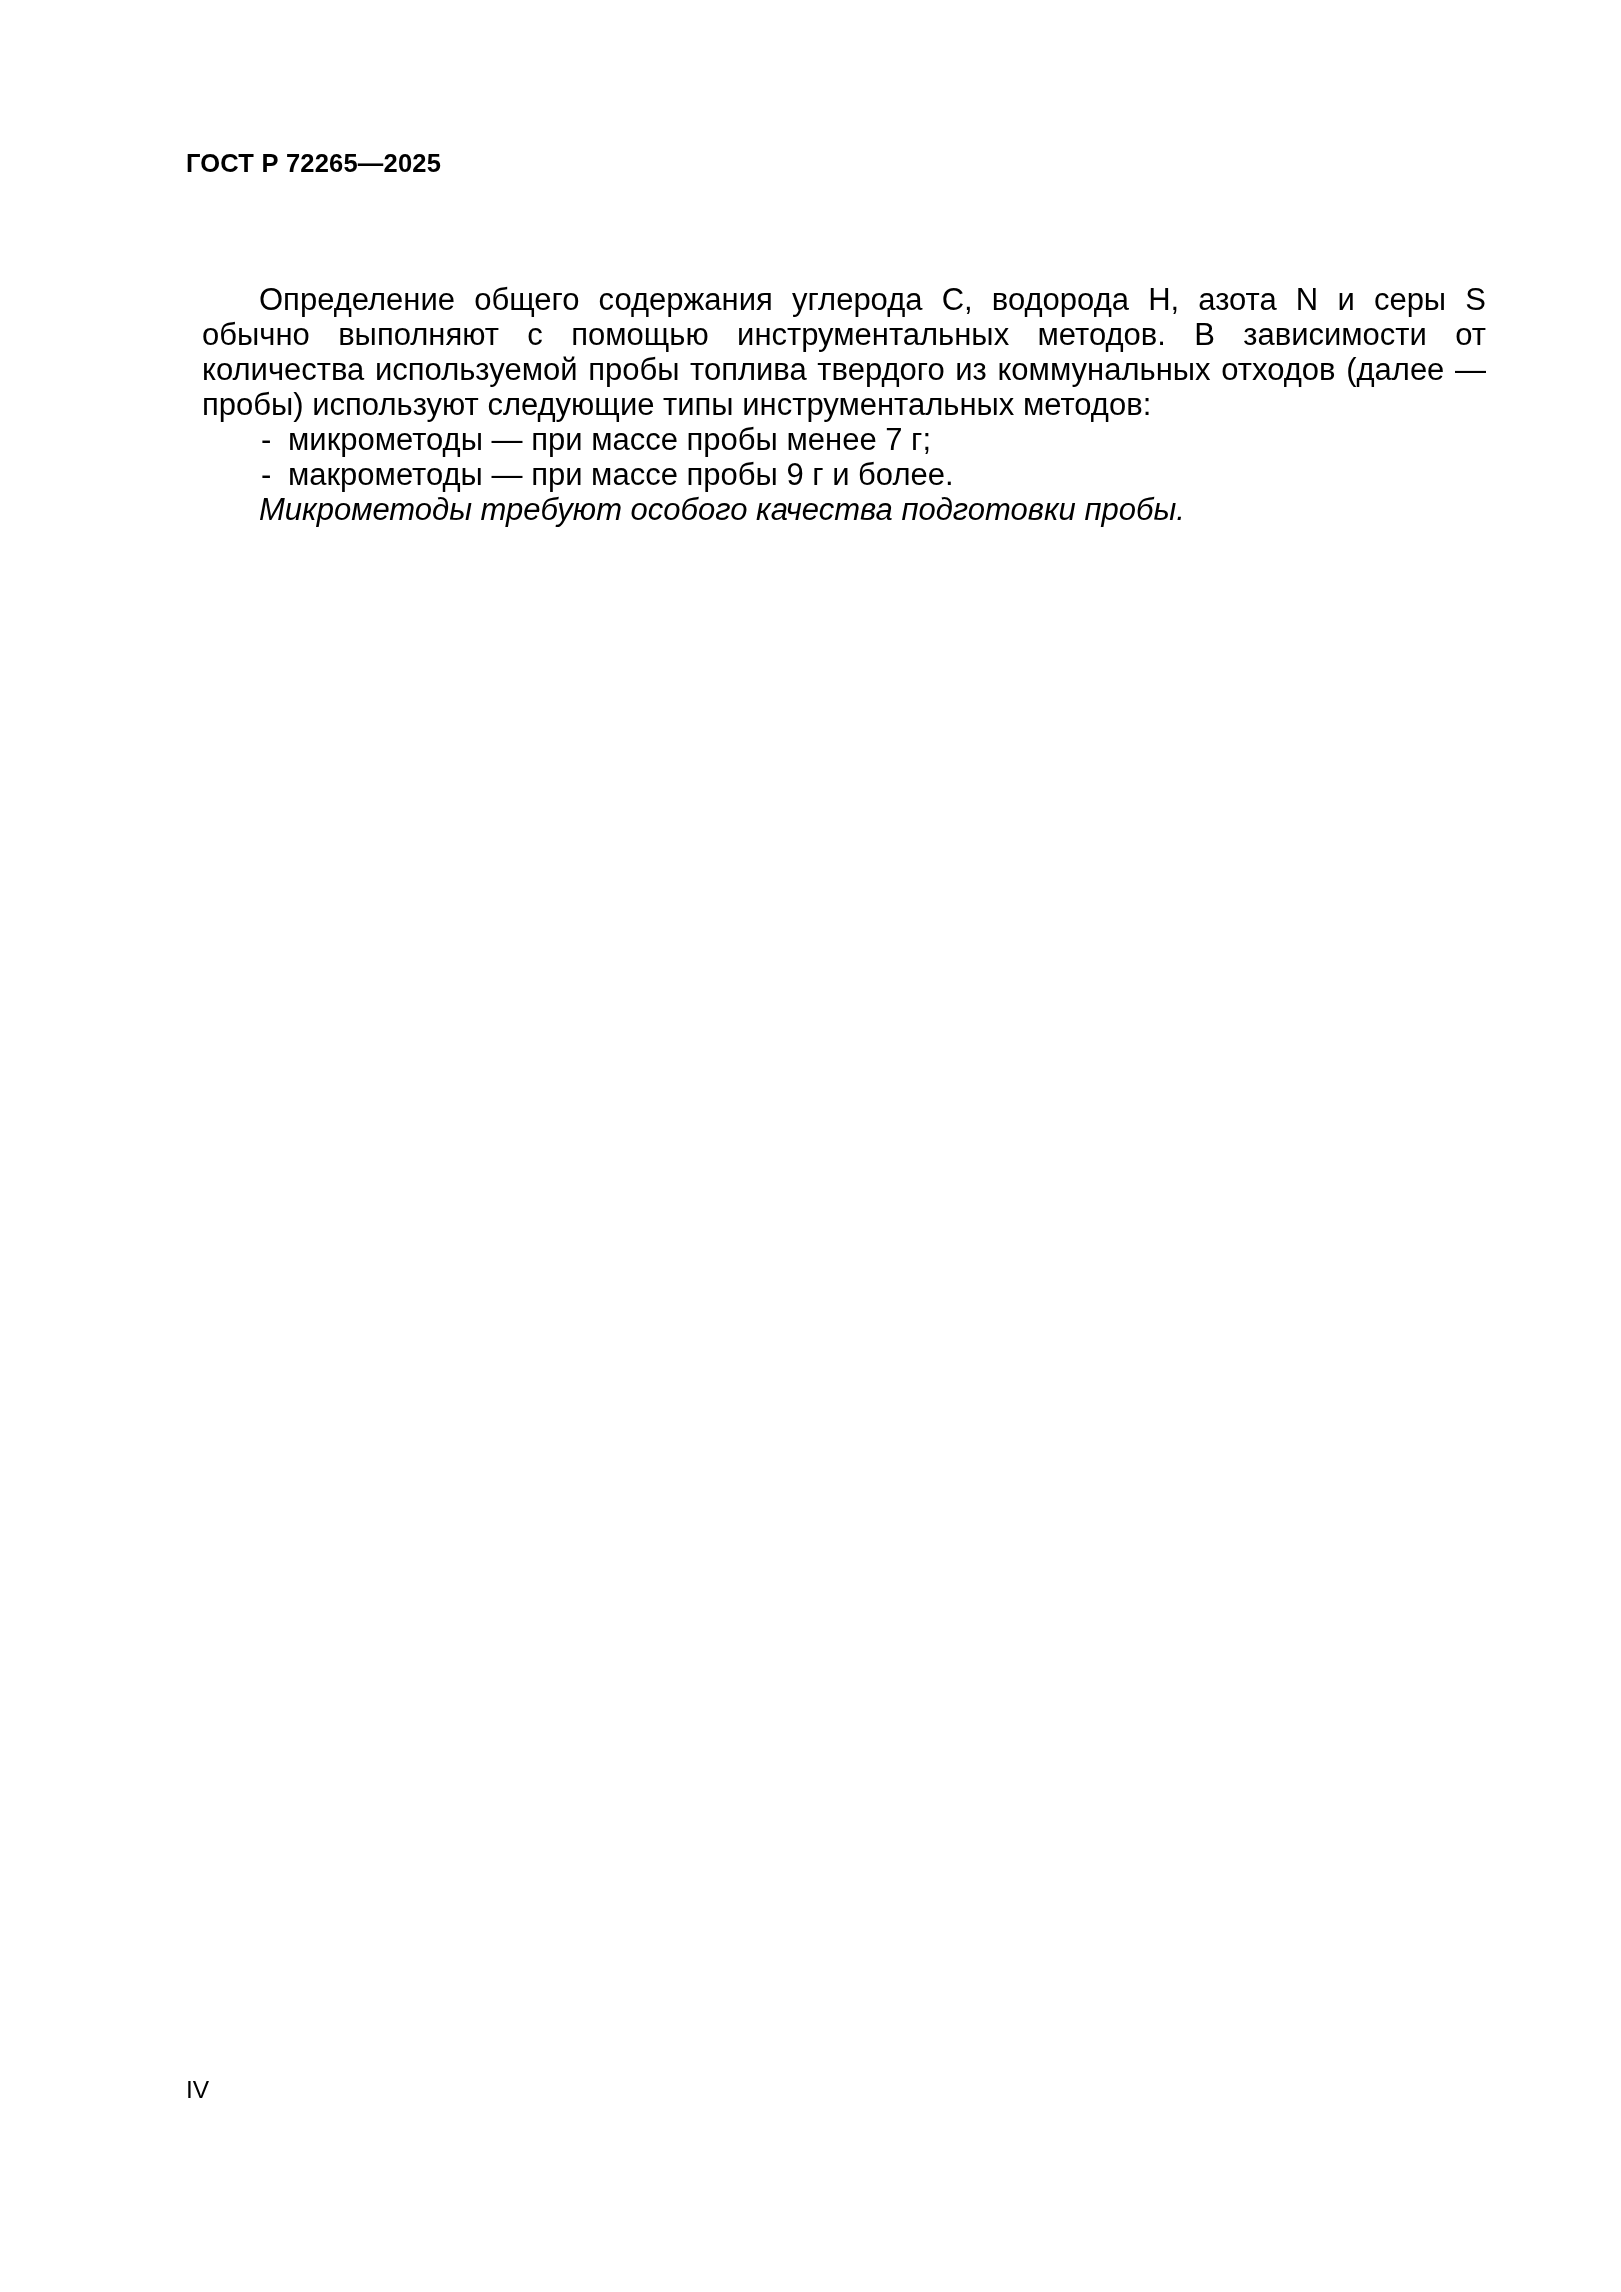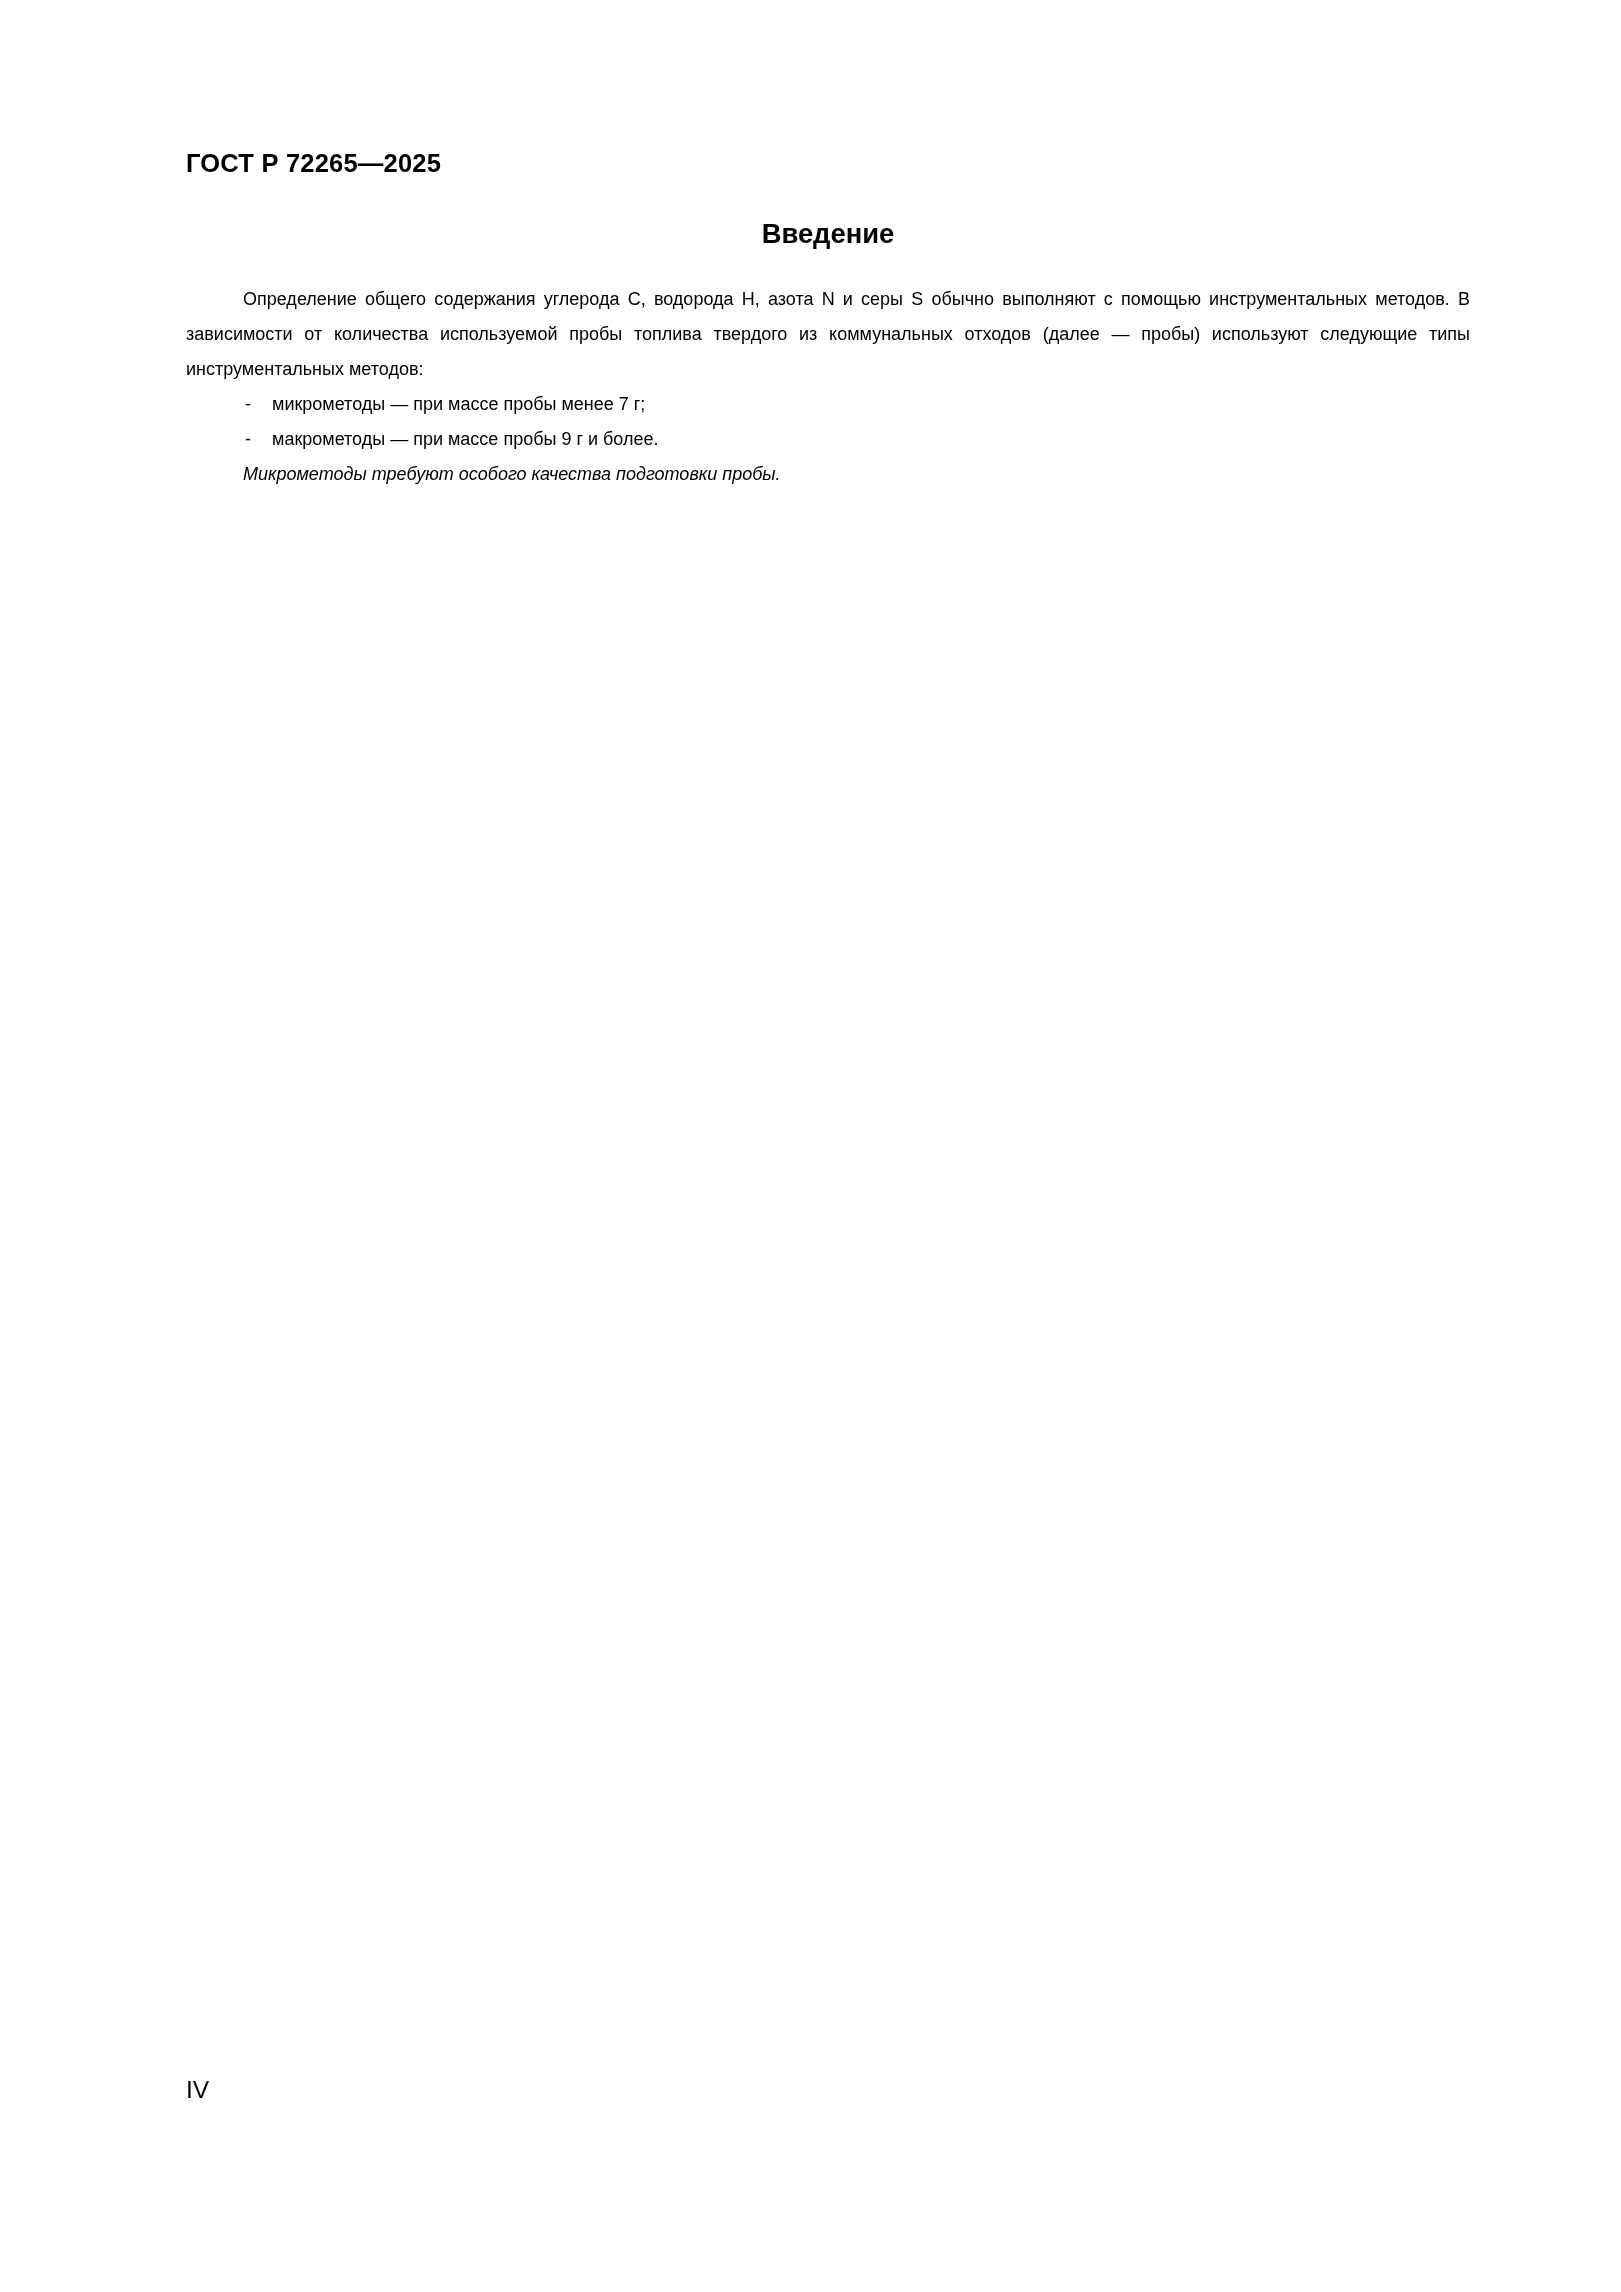--- a/index.html
+++ b/index.html
@@ -42,23 +42,23 @@
     top: 218px;
     left: 0;
     width: 1284px;
     text-align: center;
     font-size: 27.4px;
     font-weight: bold;
   }
   .body-block {
     position: absolute;
     top: 282px;
-    left: 0;
+    left: 16px;
     width: 1284px;
-    font-size: 18px;
+    font-size: 31px;
     line-height: 35px;
   }
   .para {
     margin: 0;
     text-align: justify;
     text-justify: inter-word;
     text-indent: 57px;
   }
   .para.last {
     text-align: left;
@@ -90,21 +90,20 @@
   }
 </style>
 </head>
 <body>
 
 <div class="page">
   <div class="content">
 
     <div class="doc-header">ГОСТ Р 72265—2025</div>
 
-    <div class="doc-title">Введение</div>
 
     <div class="body-block">
       <p class="para">Определение общего содержания углерода C, водорода H, азота N и серы S обычно выполняют с помощью инструментальных методов. В зависимости от количества используемой пробы топлива твердого из коммунальных отходов (далее — пробы) используют следующие типы инструментальных методов:</p>
 
       <div class="dash-list">
         <div class="dash-item">
           <span class="dash">-</span>
           <span>микрометоды — при массе пробы менее 7 г;</span>
         </div>
         <div class="dash-item">

